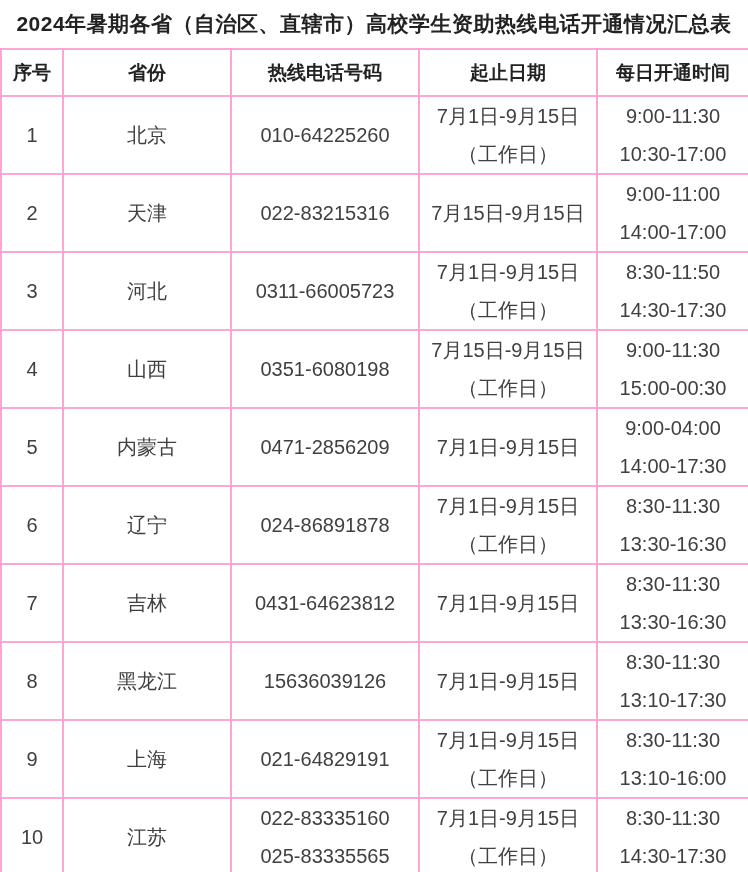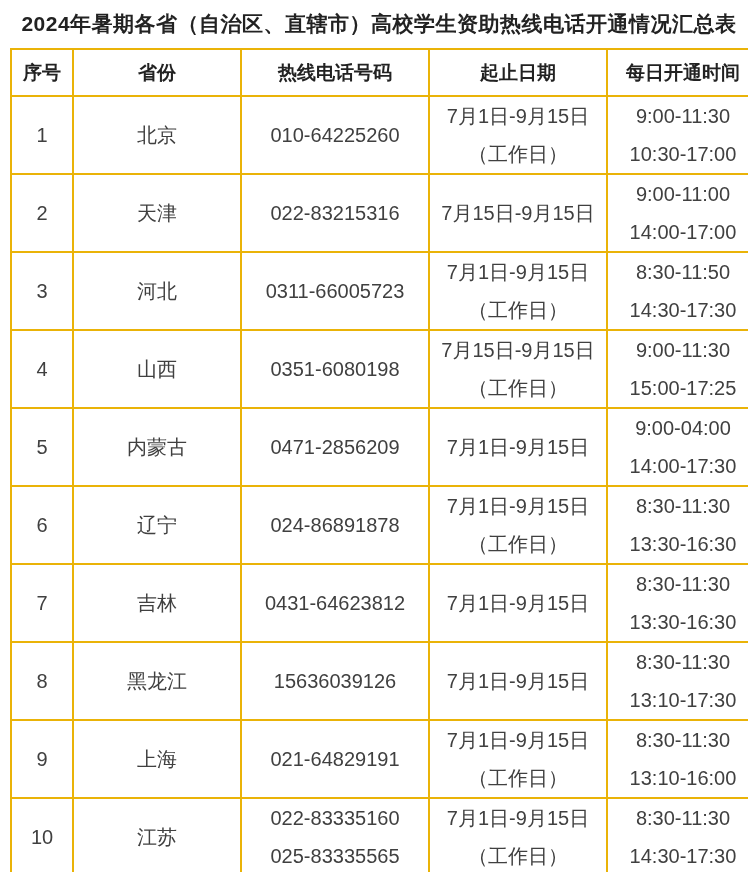--- a/index.html
+++ b/index.html
@@ -3,35 +3,35 @@
 <meta charset="utf-8">
 <style>
   * { box-sizing: border-box; }
   html, body {
     margin: 0; padding: 0;
     width: 748px; height: 872px;
     overflow: hidden;
     background: #ffffff;
     font-family: "Liberation Sans", "DejaVu Sans", sans-serif;
   }
-  .page { width: 748px; height: 872px; padding-left: 10px; }
+  .page { width: 748px; height: 872px; }
   .title {
     height: 48px;
     display: flex; align-items: center; justify-content: center;
     font-size: 21px; font-weight: bold; color: #222222;
     letter-spacing: 0.5px;
     white-space: nowrap;
   }
   table.hotline {
     width: 748px;
     border-collapse: collapse;
     table-layout: fixed;
   }
   table.hotline th, table.hotline td {
-    border: 2px solid #eab308;
+    border: 2px solid #f9a8d4;
     padding: 0;
     text-align: center;
     vertical-align: middle;
   }
   thead tr { height: 47px; }
   tbody tr.data-row { height: 77px; }
   th {
     font-size: 19px; font-weight: bold; color: #222222;
   }
   tbody td {
@@ -128,21 +128,21 @@
           </td>
         <td>
             <span class="ln">0351-6080198</span>
           </td>
         <td>
             <span class="ln">7月15日-9月15日</span>
             <span class="ln">（工作日）</span>
           </td>
         <td>
             <span class="ln">9:00-11:30</span>
-            <span class="ln">15:00-17:25</span>
+            <span class="ln">15:00-00:30</span>
           </td>
       </tr>
       <tr class="data-row">
         <td>
             <span class="ln">5</span>
           </td>
         <td>
             <span class="ln">内蒙古</span>
           </td>
         <td>

